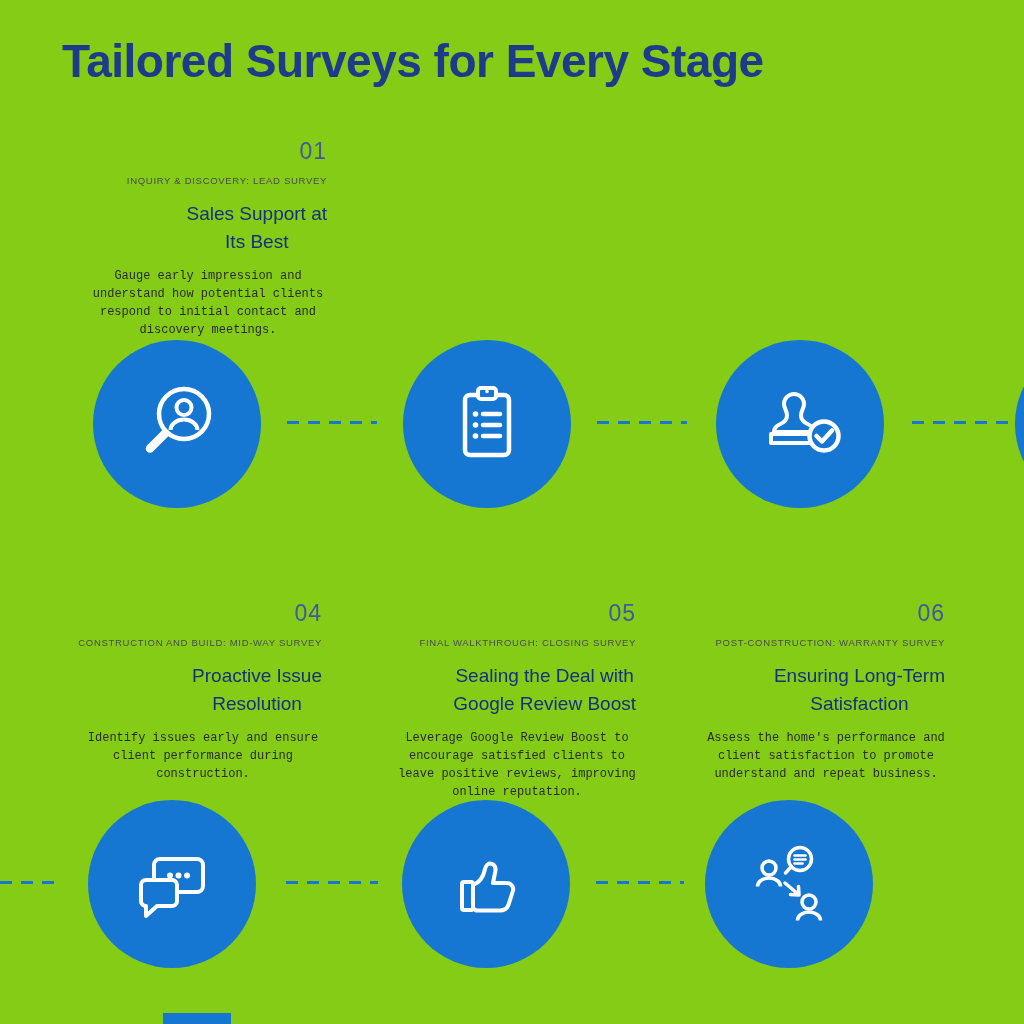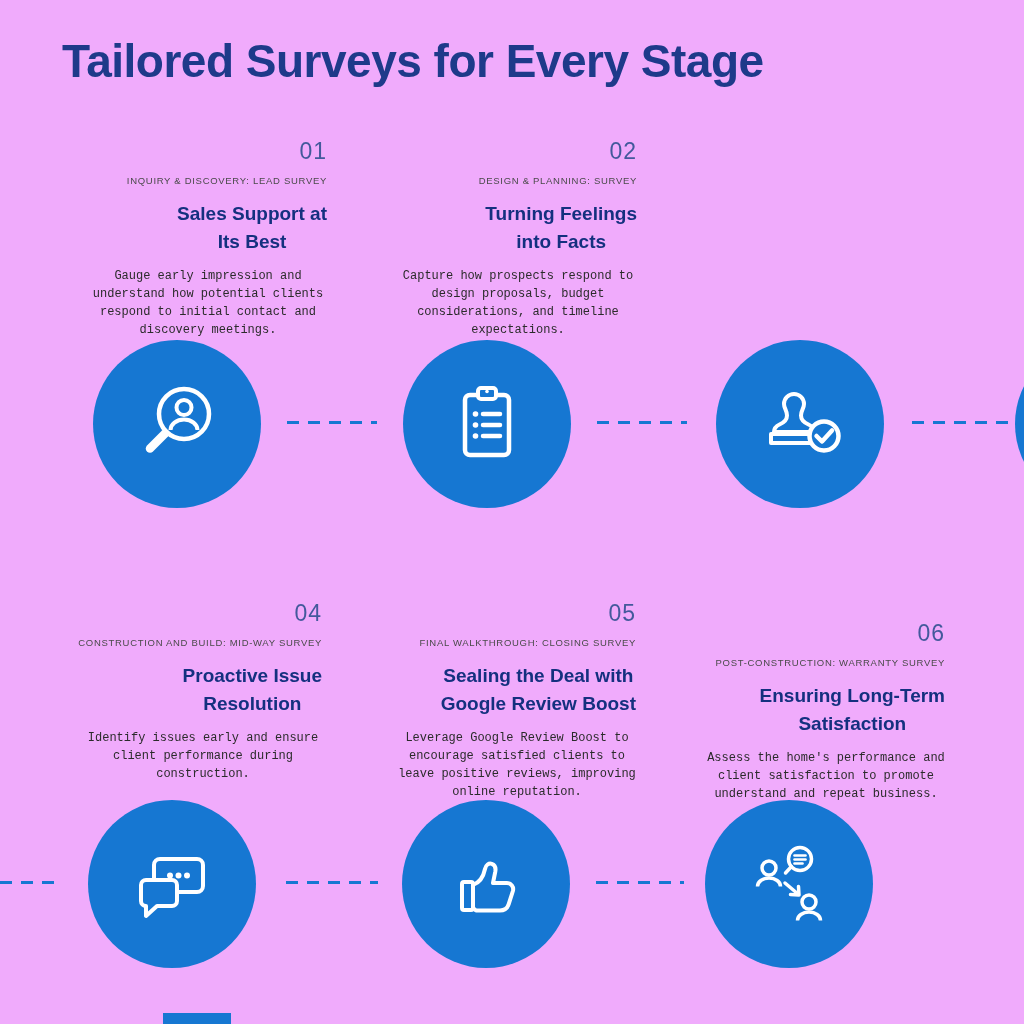--- a/index.html
+++ b/index.html
@@ -7,41 +7,41 @@
     --heading:#14307f;
     --number:#43599c;
     --tag:#4a4a4a;
     --body:#2b2b2b;
     --circle:#1677d2;
     --dash:#1677d2;
   }
   *{margin:0;padding:0;box-sizing:border-box;}
   html,body{background:#fff;}
   body{font-family:"Liberation Sans", sans-serif;}
-  .canvas{position:relative;width:1024px;height:1024px;background:#f0abfc;overflow:hidden;margin:0 auto;}
+  .canvas{position:relative;width:1024px;height:1024px;background:#84cc16;overflow:hidden;margin:0 auto;}
 
   .title{
     position:absolute;left:62px;top:34px;width:900px;
     font-size:46px;font-weight:700;letter-spacing:-0.5px;
     color:var(--navy);
   }
 
   .stage{
     position:absolute;width:300px;text-align:center;
     display:flex;flex-direction:column;align-items:flex-end;
   }
   .stage .num{
     font-size:23px;color:var(--number);letter-spacing:1px;margin-bottom:10px;
   }
   .stage .tag{
     font-size:9.5px;letter-spacing:0.7px;color:var(--tag);
     text-transform:uppercase;margin-bottom:14px;padding-left:12px;
   }
   .stage .heading{
-    font-size:19px;font-weight:700;color:var(--heading);
+    font-size:19px;font-weight:400;color:var(--heading);
     line-height:1.45;margin-bottom:12px;white-space:pre-line;
   }
   .stage .desc{
     font-size:12px;color:var(--body);line-height:1.5;max-width:238px;font-family:Liberation Mono, monospace;
   }
 
   .circle{
     position:absolute;width:168px;height:168px;border-radius:50%;
     background:var(--circle);
     display:flex;align-items:center;justify-content:center;
@@ -69,27 +69,20 @@
   <h1 class="title">Tailored Surveys for Every Stage</h1>
 
   <div class="stage" style="left:27px;top:138px">
     <div class="num">01</div>
     <div class="tag">INQUIRY &amp; DISCOVERY: LEAD SURVEY</div>
     <h2 class="heading">Sales Support at
 Its Best</h2>
     <p class="desc">Gauge early impression and understand how potential clients respond to initial contact and discovery meetings.</p>
   </div>
 
-  <div class="stage" style="left:337px;top:138px">
-    <div class="num">02</div>
-    <div class="tag">DESIGN &amp; PLANNING: SURVEY</div>
-    <h2 class="heading">Turning Feelings
-into Facts</h2>
-    <p class="desc">Capture how prospects respond to design proposals, budget considerations, and timeline expectations.</p>
-  </div>
 
 
   <div class="circle" style="left:93px;top:340px">
     <svg viewBox="0 0 100 100" aria-hidden="true">
       <circle cx="57" cy="40" r="25" fill="none" stroke="#fff" stroke-width="4.5"></circle>
       <circle cx="57" cy="33.5" r="7.5" fill="none" stroke="#fff" stroke-width="4"></circle>
       <path d="M43.5 56 a13.5 10.5 0 0 1 27 0" fill="none" stroke="#fff" stroke-width="4"></path>
       <line x1="38" y1="59.5" x2="23" y2="74.5" stroke="#fff" stroke-width="8.5" stroke-linecap="round"></line>
     </svg>
   </div>
@@ -131,21 +124,21 @@
   </div>
 
   <div class="stage" style="left:336px;top:600px">
     <div class="num">05</div>
     <div class="tag">FINAL WALKTHROUGH: CLOSING SURVEY</div>
     <h2 class="heading">Sealing the Deal with
 Google Review Boost</h2>
     <p class="desc">Leverage Google Review Boost to encourage satisfied clients to leave positive reviews, improving online reputation.</p>
   </div>
 
-  <div class="stage" style="left:645px;top:620px">
+  <div class="stage" style="left:645px;top:600px">
     <div class="num">06</div>
     <div class="tag">POST-CONSTRUCTION: WARRANTY SURVEY</div>
     <h2 class="heading">Ensuring Long-Term
 Satisfaction</h2>
     <p class="desc">Assess the home's performance and client satisfaction to promote understand and repeat business.</p>
   </div>
 
   <div class="circle" style="left:88px;top:800px">
     <svg viewBox="0 0 100 100" aria-hidden="true">
       <path d="M38 25 h37 a6 6 0 0 1 6 6 v21 a6 6 0 0 1 -6 6 h-37 a6 6 0 0 1 -6 -6 v-21 a6 6 0 0 1 6 -6 z" fill="none" stroke="#fff" stroke-width="4"></path>

